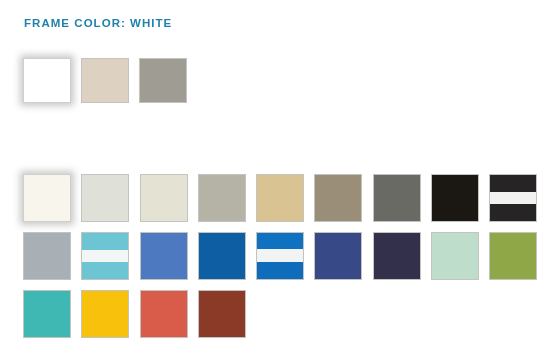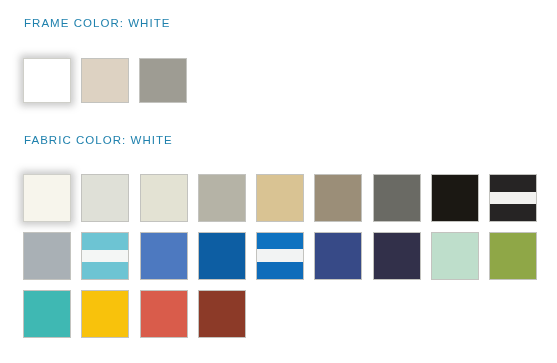--- a/index.html
+++ b/index.html
@@ -18,21 +18,21 @@
     position: relative;
     width: 557px;
     height: 363px;
     background: #ffffff;
   }
 
   
   .section-title {
     color: #1f81ad;
     font-size: 11.5px;
-    font-weight: normal;
+    font-weight: bold;
     letter-spacing: 0.09em;
     text-transform: uppercase;
     font-family: "Liberation Sans", sans-serif;
     white-space: nowrap;
   }
 
   #frame-section {
     position: absolute;
     left: 24px;
     top: 17px;
@@ -112,23 +112,20 @@
         <div class="swatch selected" title="White" style="background: rgb(255, 255, 255);"></div>
       </div>
       <div class="swatch-cell">
         <div class="swatch" title="Linen" style="background: rgb(221, 210, 194);"></div>
       </div>
       <div class="swatch-cell">
         <div class="swatch" title="Pewter Grey" style="background: rgb(158, 156, 147);"></div>
       </div>
     </div>
 
-  <div id="fabric-section">
-    <div class="section-title">FABRIC COLOR: WHITE</div>
-  </div>
 
   <div class="swatch-grid" id="fabric-grid">
       <div class="swatch-cell">
         <div class="swatch selected" title="White" style="background: rgb(247, 245, 236);"></div>
       </div>
       <div class="swatch-cell">
         <div class="swatch" title="Natural" style="background: rgb(223, 224, 215);"></div>
       </div>
       <div class="swatch-cell">
         <div class="swatch" title="Parchment" style="background: rgb(227, 226, 211);"></div>

